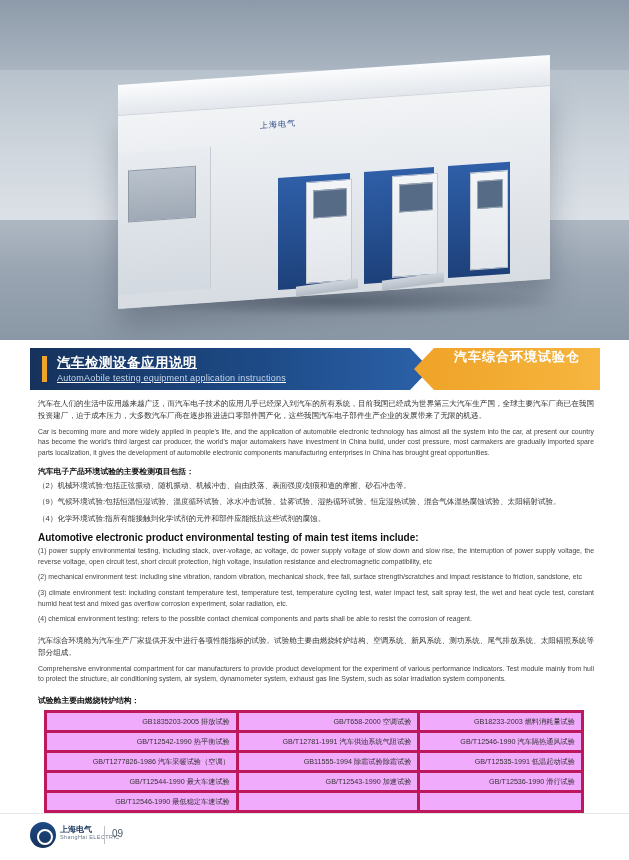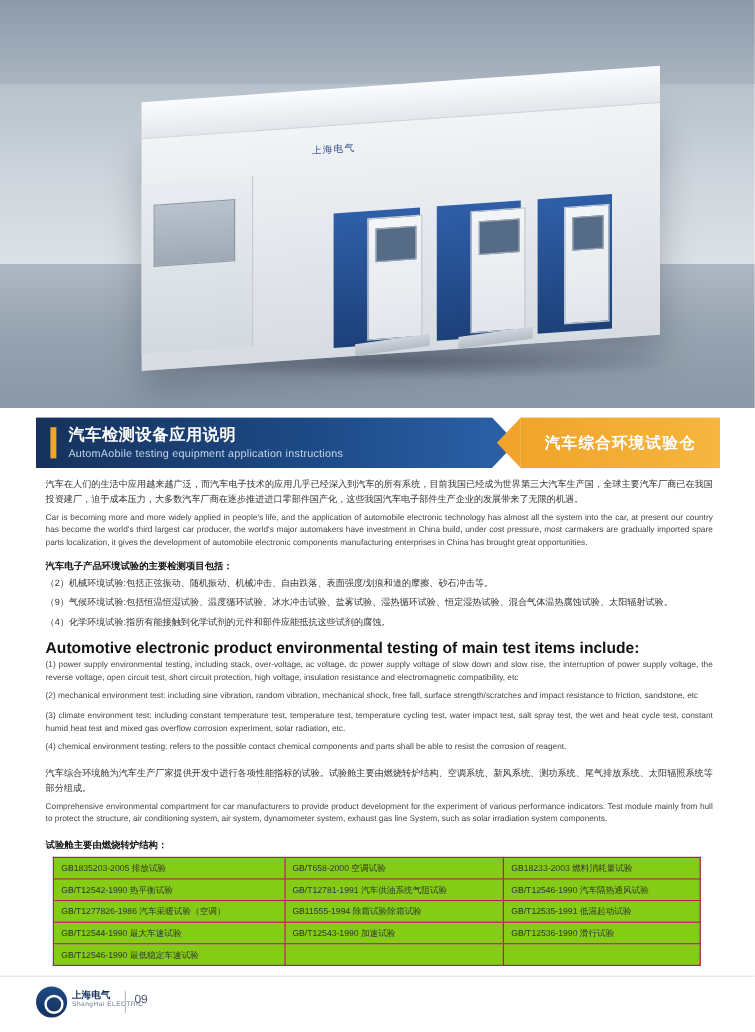--- a/index.html
+++ b/index.html
@@ -88,49 +88,49 @@
     background:linear-gradient(90deg,#16325c 0%,#1d4a86 60%,#2a5fa5 100%);
     display:flex;align-items:center;
   }
   .tb-left:after{
     content:"";position:absolute;right:-20px;top:0;border-top:21px solid transparent;
     border-bottom:21px solid transparent;border-left:20px solid #2a5fa5;
   }
   .tb-accent{
     width:5px;height:26px;background:#f0a42a;margin-left:12px;margin-right:10px;flex:0 0 5px;
   }
-  .tb-text{color:#fff;line-height:1.15;}
+  .tb-text{color:#fff;line-height:1.15;text-decoration:underline;}
   .tb-cn{font-size:13.5px;font-weight:bold;letter-spacing:.5px;}
   .tb-en{font-size:9px;color:#c6d6ea;letter-spacing:.2px;margin-top:2px;}
   .tb-right{
     position:relative;flex:1;height:42px;margin-left:24px;
     background:linear-gradient(90deg,#f0a42a 0%,#f6b63f 100%);
-    display:flex;align-items:center;justify-content:center;
+    display:flex;justify-content:center;
   }
   .tb-right:before{
     content:"";position:absolute;left:-20px;top:0;border-top:21px solid transparent;
     border-bottom:21px solid transparent;border-right:20px solid #f0a42a;
   }
   .tb-right span{color:#fff;font-size:13px;font-weight:bold;letter-spacing:1px;}
   
   .content{
     position:absolute;left:38px;top:398px;width:556px;
   }
   p{margin:0 0 5px 0;}
   .cn{font-size:7.6px;line-height:1.55;color:#333;text-align:justify;}
   .en{font-size:6.9px;line-height:1.55;color:#444;text-align:justify;}
   .sec-title{font-size:7.8px;font-weight:bold;color:#111;margin:7px 0 3px 0;}
-  .sec-title-en{font-size:13px;font-weight:bold;color:#111;margin:7px 0 3px 0;}
+  .sec-title-en{font-size:10px;font-weight:bold;color:#111;margin:7px 0 3px 0;}
   .gap{height:5px;}
   
   .tbl-title{font-size:7.8px;font-weight:bold;color:#111;margin:10px 0 4px 0;}
   table{border-collapse:collapse;width:540px;margin-left:6px;}
   td{
-    border:1px solid #be185d;font-size:7.2px;color:#333;
-    padding:3.5px 6px;text-align:left;background:#84cc16;
+    border:3px solid #be185d;font-size:7.2px;color:#333;
+    padding:3.5px 6px;text-align:right;background:#f0abfc;
   }
   
   .footer{
     position:absolute;left:0;bottom:0;width:629px;height:46px;
     border-top:1px solid #e2e5e9;background:#fff;
   }
   .logo{
     position:absolute;left:30px;top:8px;width:26px;height:26px;border-radius:50%;
     background:linear-gradient(180deg,#1d4a86 0%,#16325c 100%);
   }

